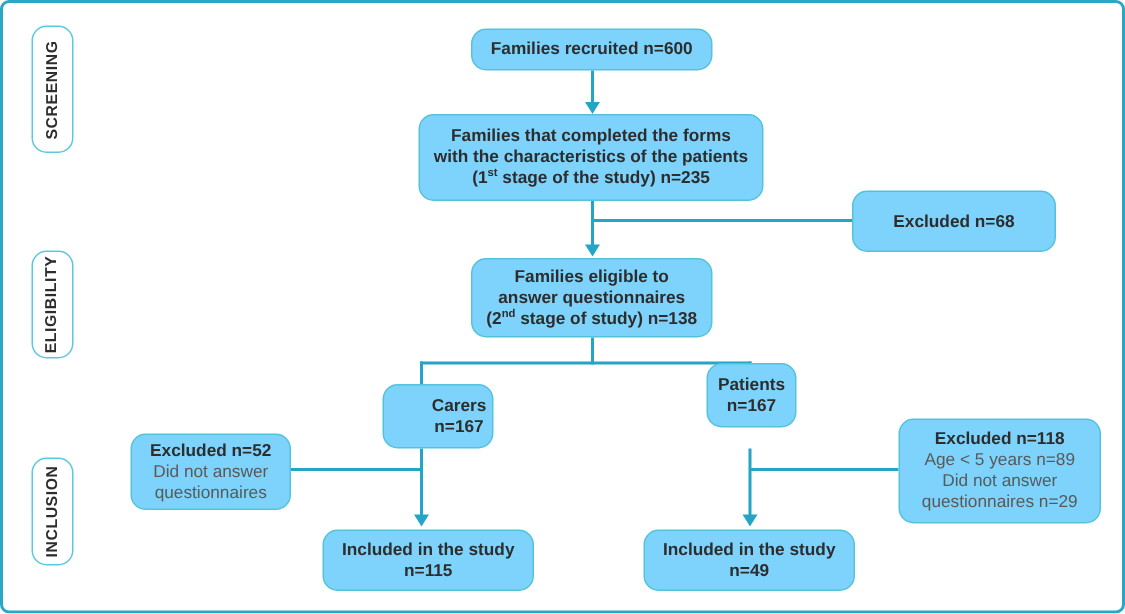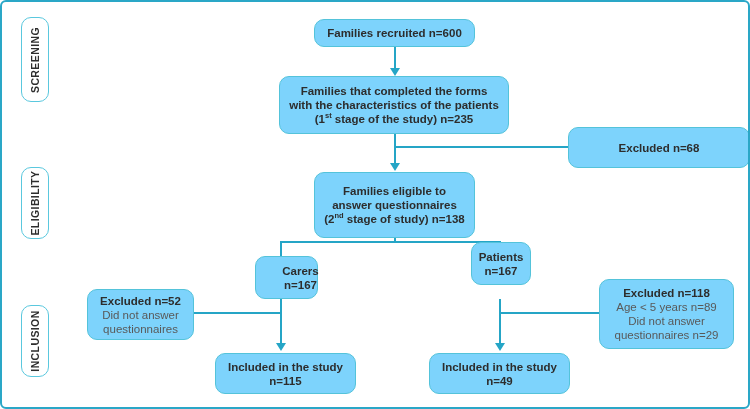--- a/index.html
+++ b/index.html
@@ -100,31 +100,31 @@
   <div class="fbox" style="left:312px; top:17px; width:161px; height:28px;">
     <div>Families recruited n=600</div>
   </div>
 
   <div class="fbox" style="left:277px; top:74px; width:230px; height:58px;">
     <div>Families that completed the forms</div>
     <div>with the characteristics of the patients</div>
     <div><span>(1</span><sup>st</sup><span> stage of the study) n=235</span></div>
   </div>
 
-  <div class="fbox" style="left:566px; top:125px; width:182px; height:41px;">
+  <div class="fbox" style="left:566px; top:125px; width:136px; height:41px;">
     <div>Excluded n=68</div>
   </div>
 
-  <div class="fbox" style="left:312px; top:170px; width:161px; height:66px;">
+  <div class="fbox" style="left:312px; top:170px; width:161px; height:53px;">
     <div>Families eligible to</div>
     <div>answer questionnaires</div>
     <div><span>(2</span><sup>nd</sup><span> stage of study) n=138</span></div>
   </div>
 
-  <div class="fbox" style="left:253px; top:254px; width:63px; height:43px;padding-left:32px;">
+  <div class="fbox" style="left:253px; top:254px; width:74px; height:43px;padding-left:32px;">
     <div>Carers</div>
     <div>n=167</div>
   </div>
 
   <div class="fbox" style="left:469px; top:240px; width:60px; height:43px;">
     <div>Patients</div>
     <div>n=167</div>
   </div>
 
   <div class="fbox" style="left:85px; top:287px; width:107px; height:51px;">

